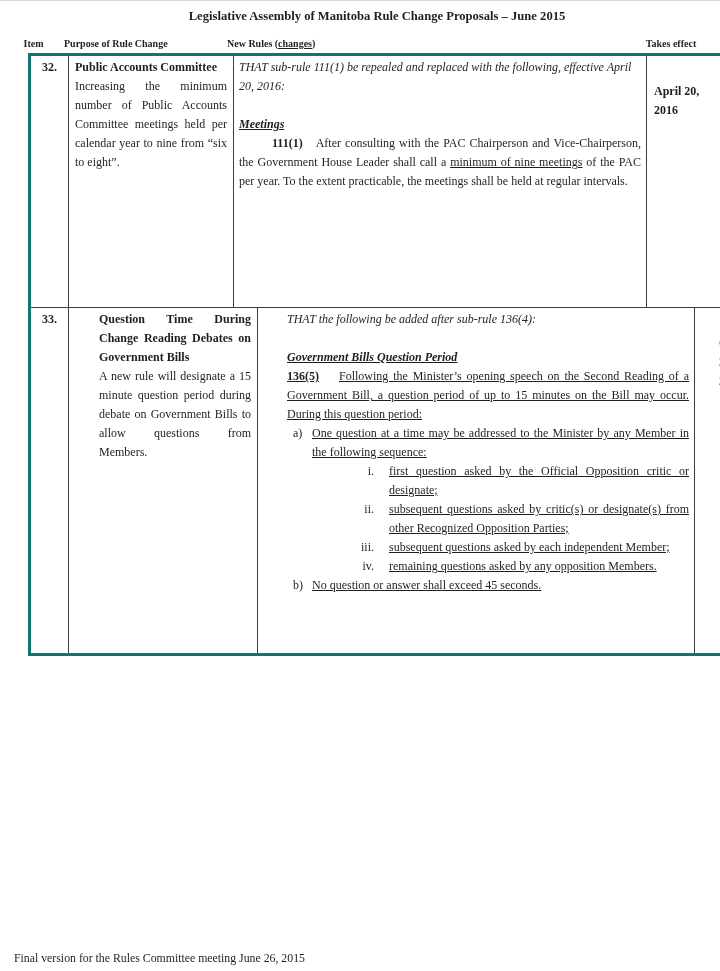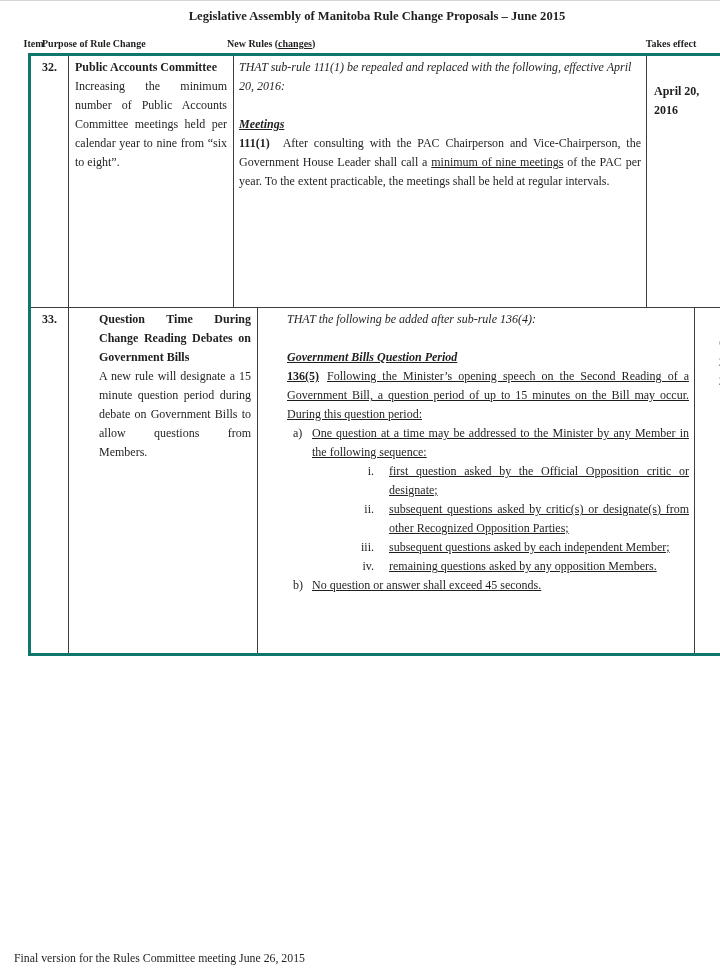--- a/index.html
+++ b/index.html
@@ -9,21 +9,21 @@
     font-family:"Liberation Serif", serif; color:#1f1f1f;
     font-size:12px; line-height:19px; overflow:hidden;
     border-top:1px solid #d6d6d6;
   }
   .title {
     position:absolute; top:6px; left:17px; width:100%;
     text-align:center; font-weight:bold; font-size:12.6px;
   }
   .colhead { position:absolute; top:33px; font-weight:bold; font-size:10px; white-space:nowrap; }
   .h-item   { left:14px;  width:39px; text-align:center; }
-  .h-purpose{ left:42px; }
+  .h-purpose{ left:64px; }
   .h-rules  { left:227px; }
   .h-effect { left:631px; width:80px; text-align:center; }
   .u { text-decoration:underline; }
   .b { font-weight:bold; }
   .justify { text-align:justify; }
 
   .tbl {
     position:absolute; left:28px; top:52px; width:698px;
     border:3px solid #0f766e;
   }
@@ -43,22 +43,22 @@
     padding:2px 5px 0 5px;
   }
   .c-effect {
     flex:1 1 auto; font-weight:bold; padding-top:26px; 
   }
   .effect-inner { max-width:62px; margin:0 auto; }
 
   .purpose-heading { font-weight:bold; }
   .preamble { font-style:italic; margin-bottom:19px; }
   .rule-heading { font-weight:bold; text-decoration:underline;font-style:italic; }
-  .rule-no { padding-right:13px; }
-  .rule-no-tight { padding-right:8px; }
+  .rule-no { padding-right:13px;margin-left:33px; }
+  .rule-no-tight { padding-right:20px; }
 
   .li { display:flex; }
   .li-label { flex:0 0 19px; margin-left:6px; }
   .li-body { flex:1 1 auto; }
   .li-sub { display:flex; }
   .li-sub .li-label2 { flex:0 0 28px; margin-left:34px; margin-right:15px; text-align:right; }
   .li-sub .li-text { flex:1 1 auto; }
 
   .footer {
     position:absolute; left:14px; top:948px; font-size:11.8px; white-space:nowrap;

